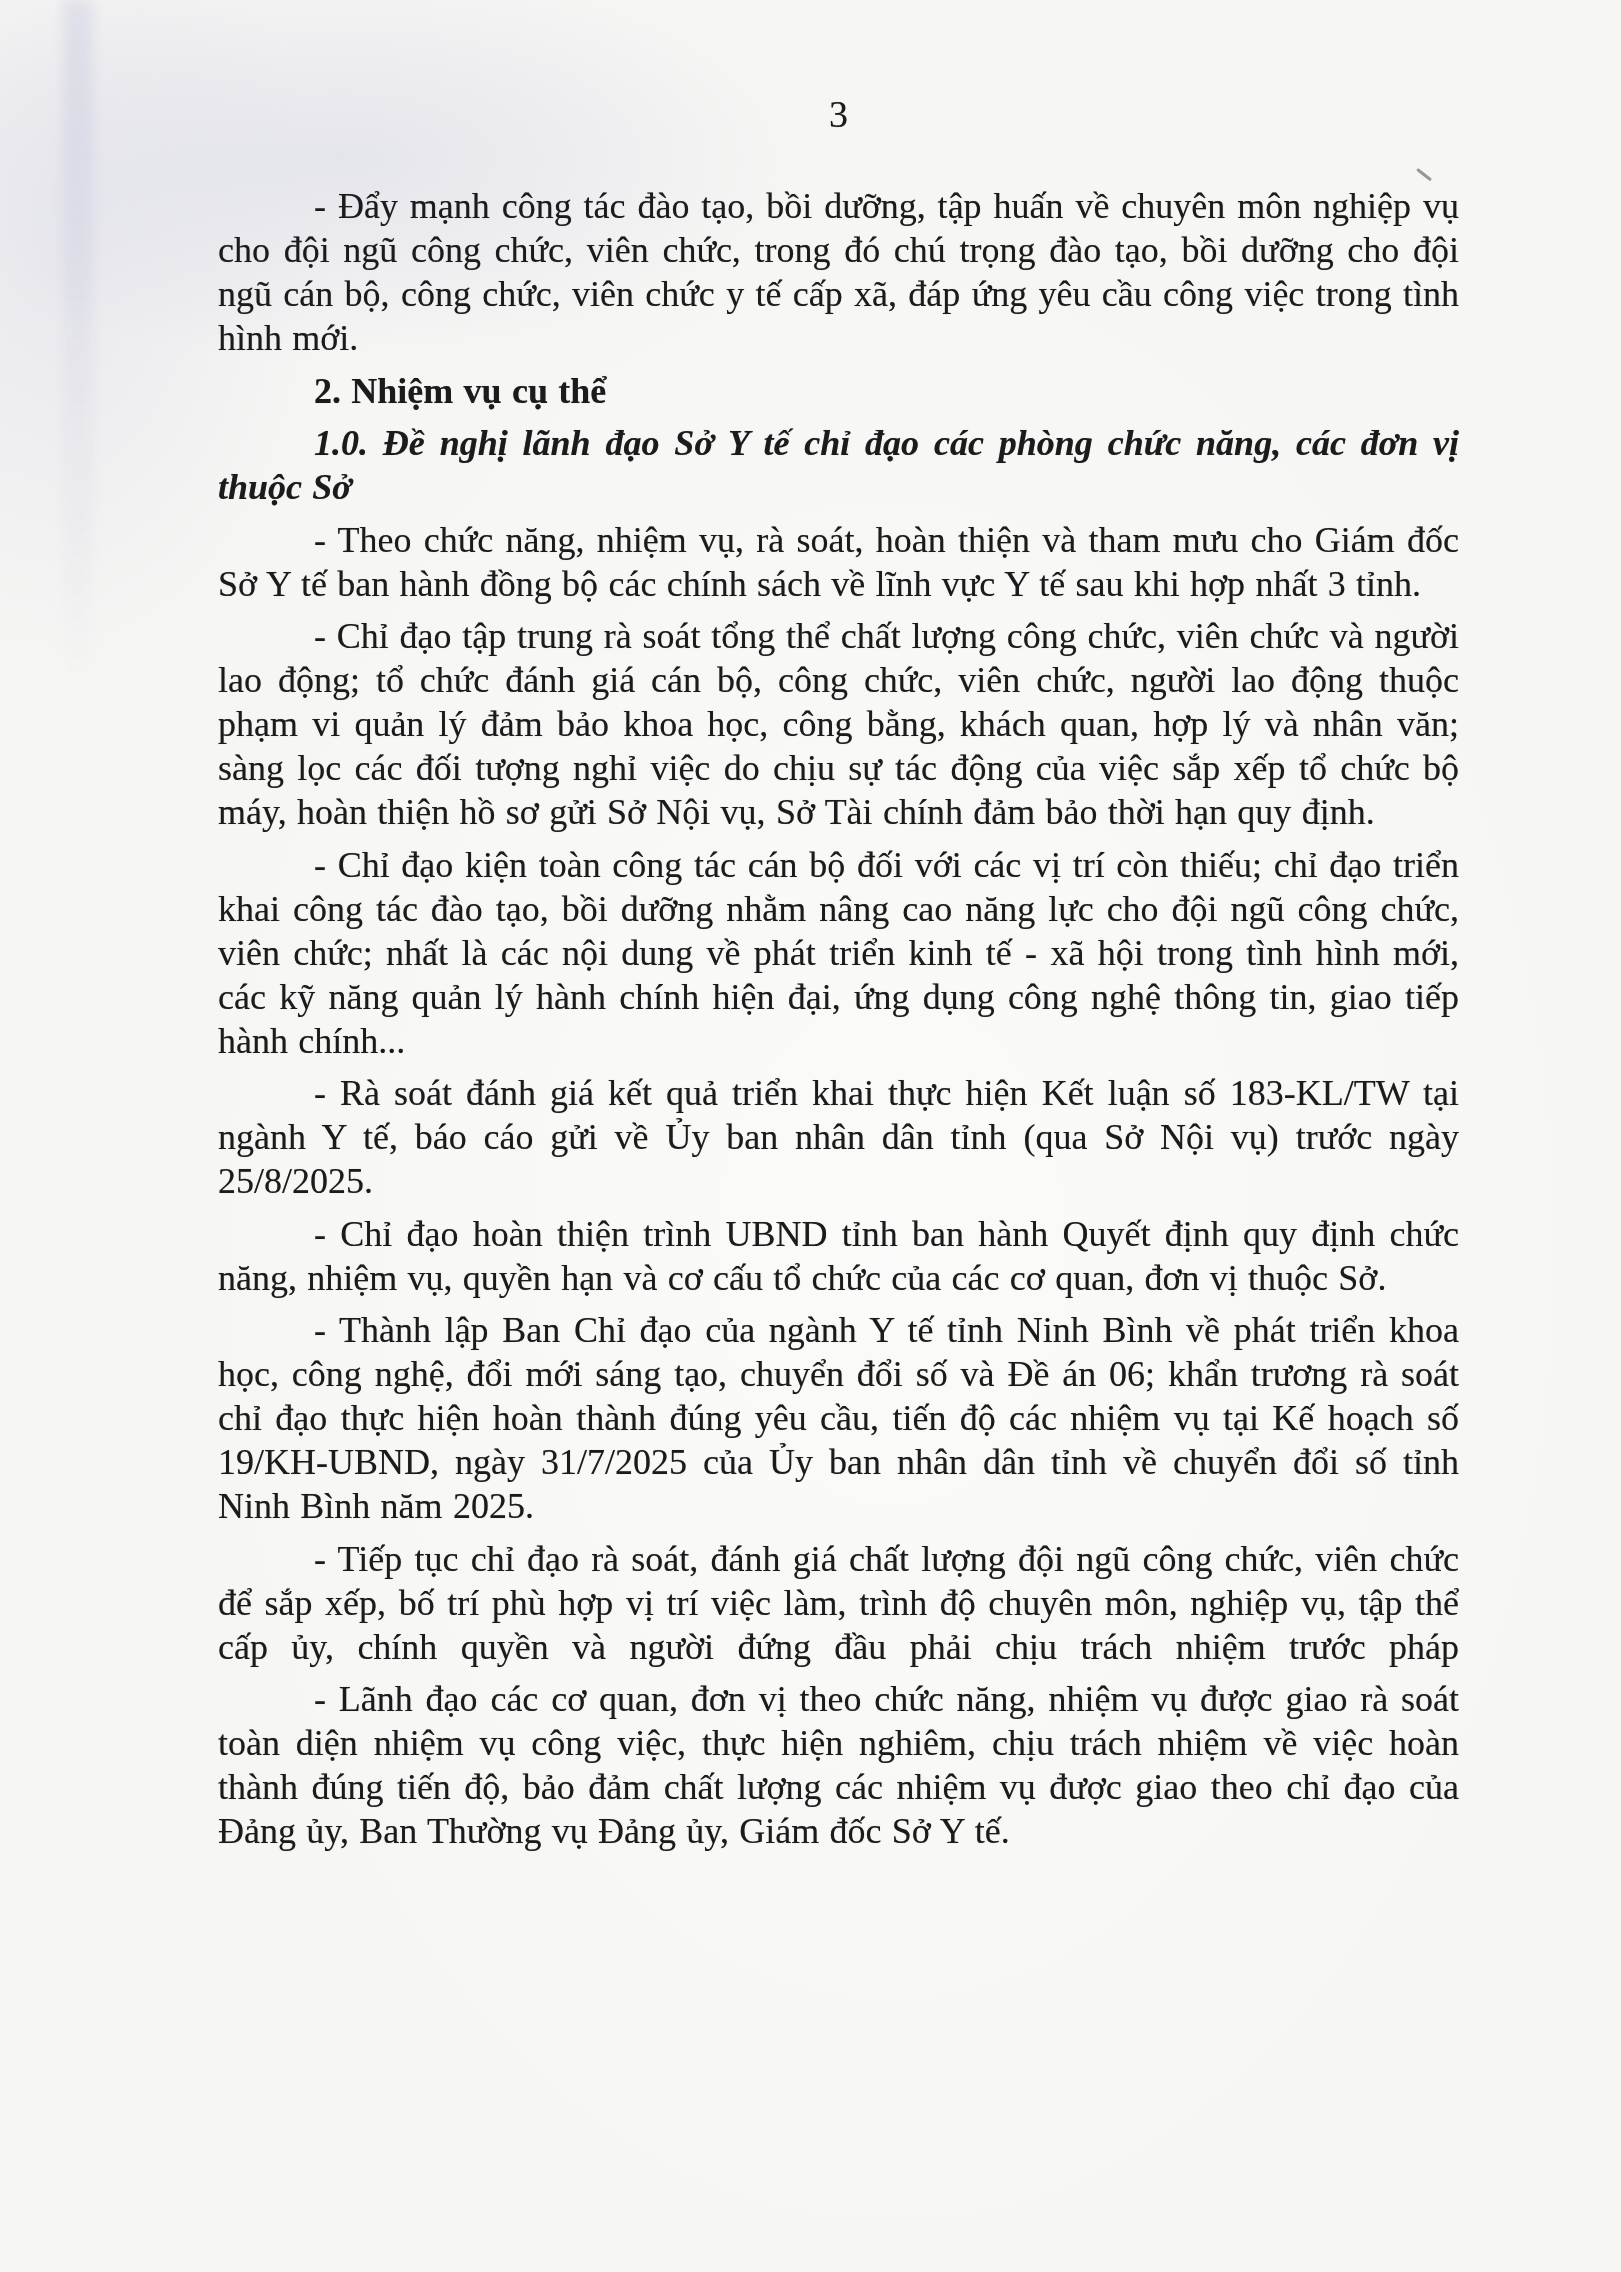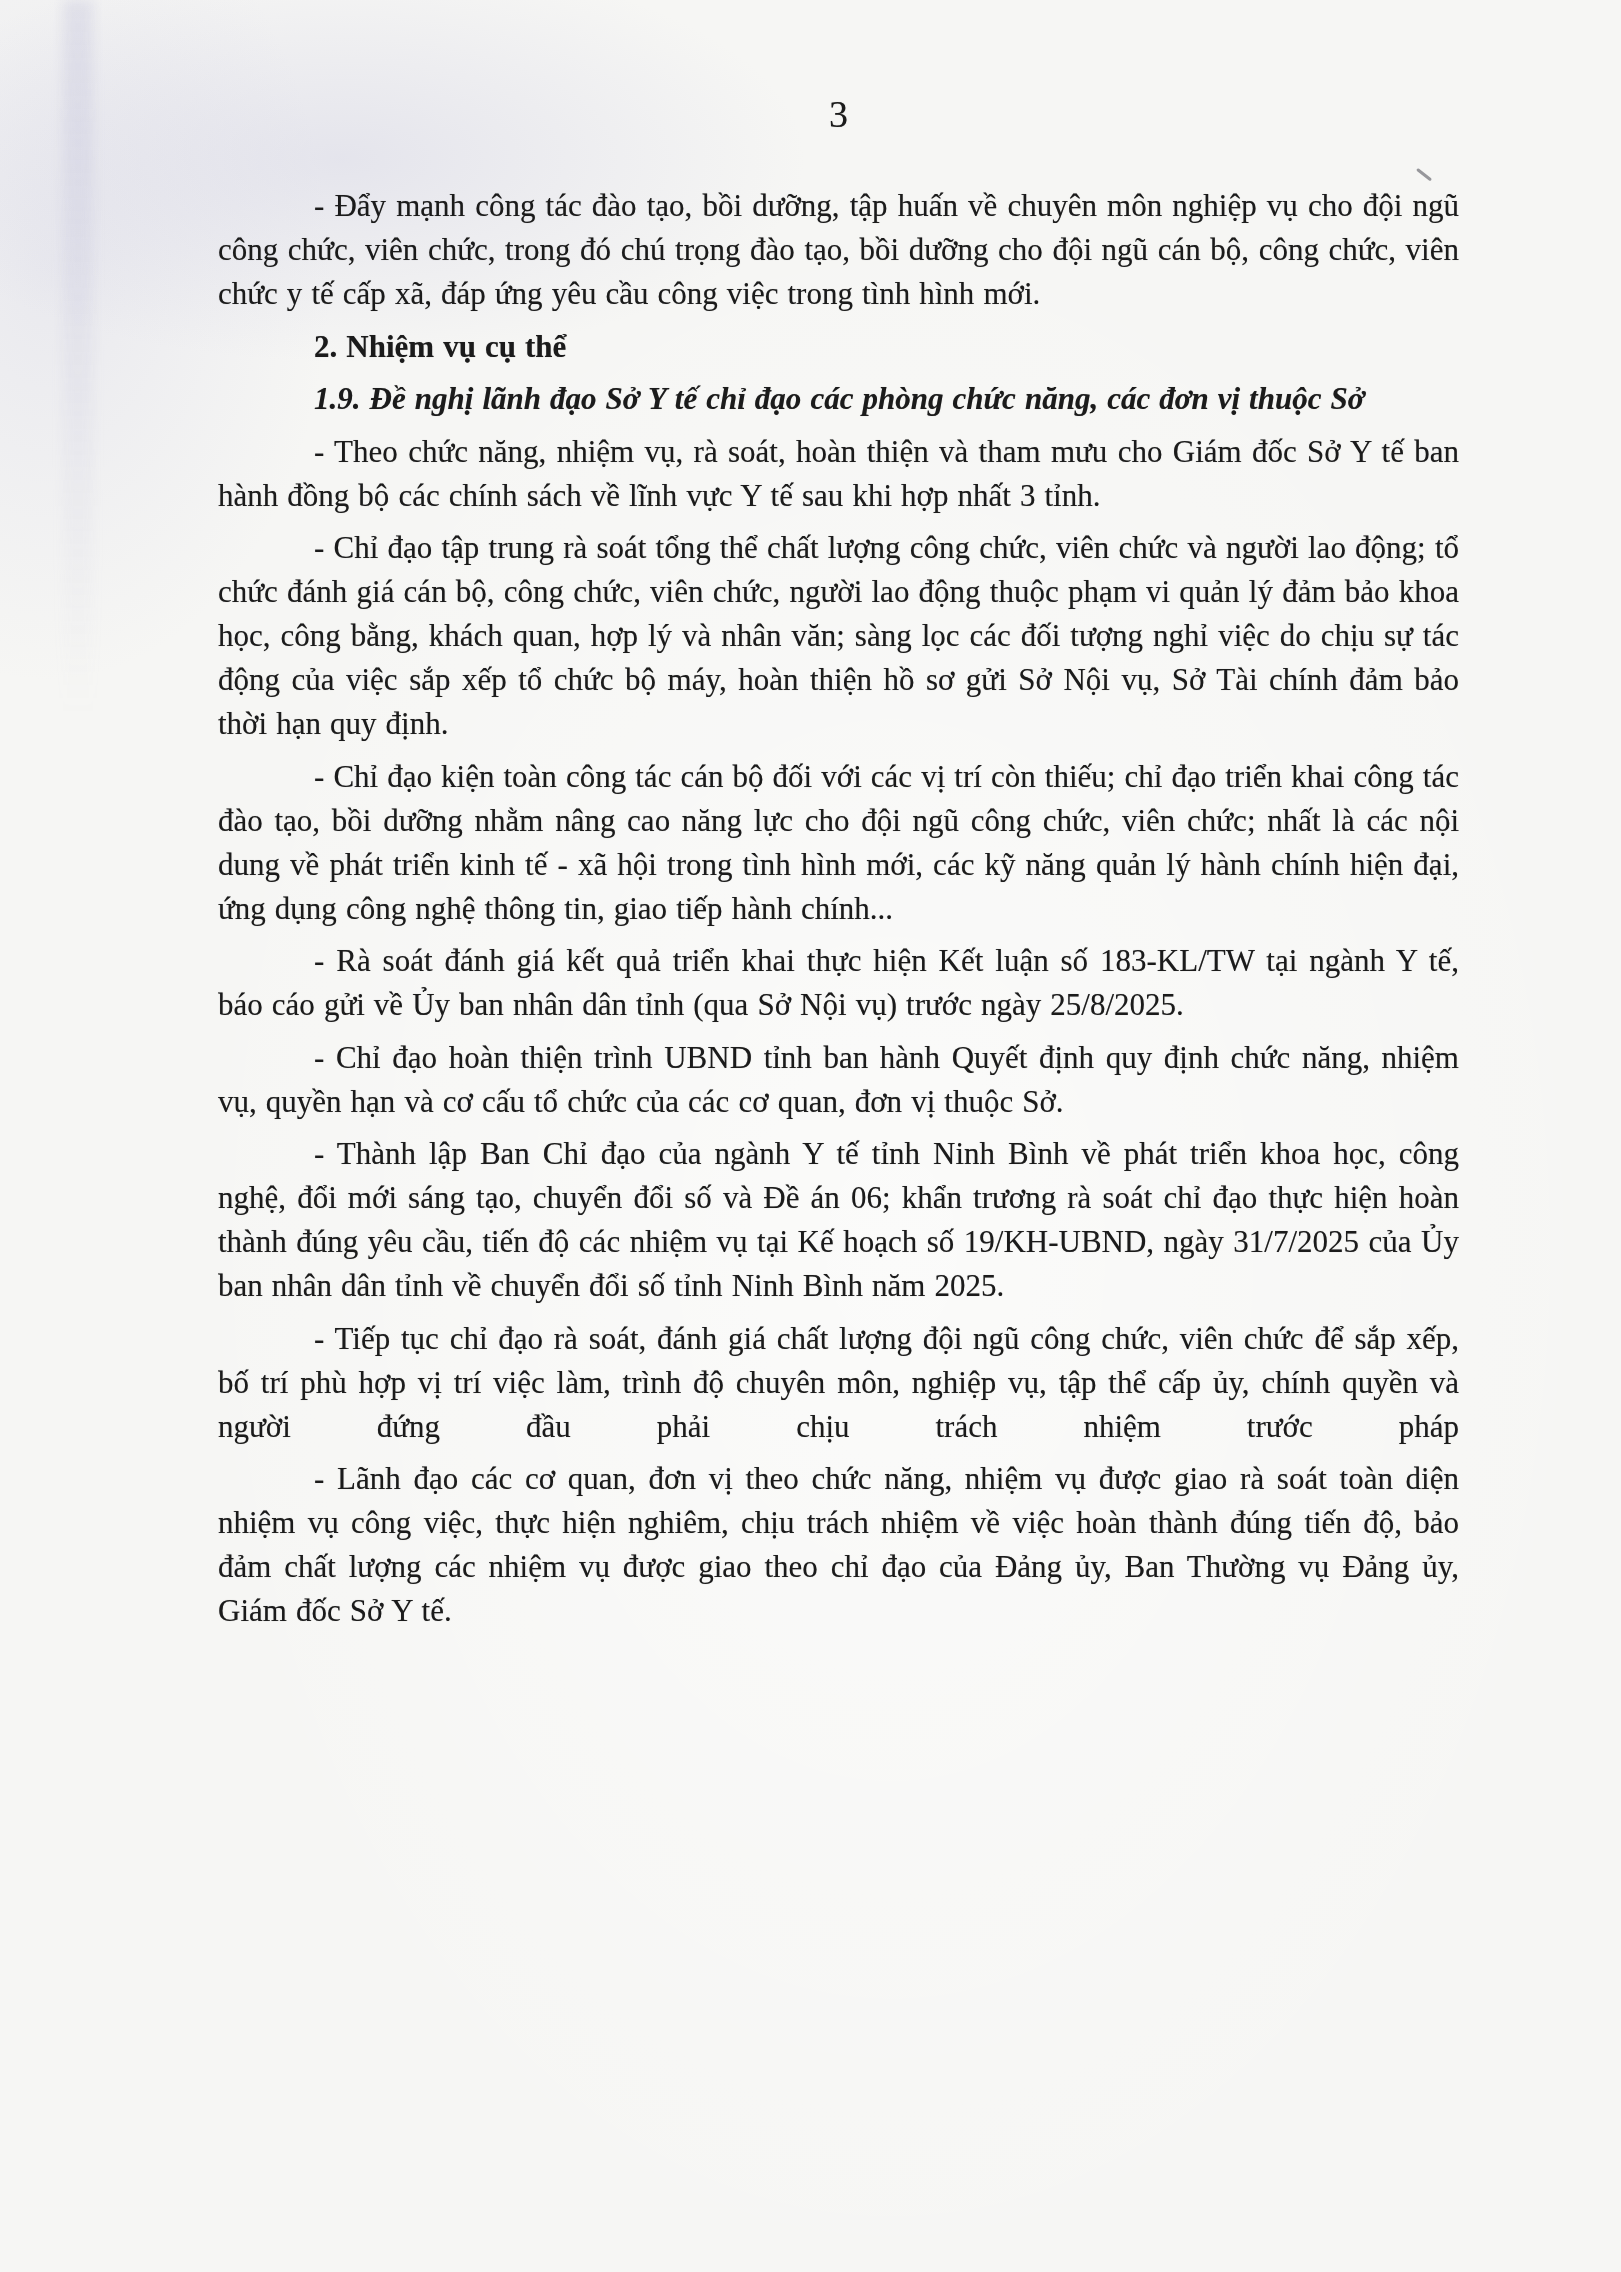--- a/index.html
+++ b/index.html
@@ -37,21 +37,21 @@
     transform:rotate(38deg);
   }
   .page-number{
     position:absolute;top:95px;left:218px;width:1241px;
     text-align:center;
     font-size:38px;line-height:39px;
     text-shadow:0 0 0.7px rgba(25,25,25,.45);
   }
   .content{
     position:absolute;top:184px;left:218px;width:1241px;
-    font-size:31px;line-height:44px;
+    font-size:36px;line-height:44px;
     text-align:justify;
     text-shadow:0 0 0.7px rgba(25,25,25,.45);
     word-spacing:1.3px;
   }
   .content p{
     margin:0 0 8.5px 0;
     text-indent:96px;
   }
   .h-bold{font-weight:bold;}
   .h-bold-italic{font-weight:bold;font-style:italic;}
@@ -67,21 +67,21 @@
   <div class="speck"></div>
 
   <div class="page-number">3</div>
 
   <div class="content">
 
     <p class="body">- Đẩy mạnh công tác đào tạo, bồi dưỡng, tập huấn về chuyên môn nghiệp vụ cho đội ngũ công chức, viên chức, trong đó chú trọng đào tạo, bồi dưỡng cho đội ngũ cán bộ, công chức, viên chức y tế cấp xã, đáp ứng yêu cầu công việc trong tình hình mới.</p>
 
     <p class="h-bold">2. Nhiệm vụ cụ thể</p>
 
-    <p class="h-bold-italic">1.9. Đề nghị lãnh đạo Sở Y tế chỉ đạo các phòng chức năng, các đơn vị thuộc Sở</p>
+    <p class="h-bold-italic">1.0. Đề nghị lãnh đạo Sở Y tế chỉ đạo các phòng chức năng, các đơn vị thuộc Sở</p>
 
     <p class="body">- Theo chức năng, nhiệm vụ, rà soát, hoàn thiện và tham mưu cho Giám đốc Sở Y tế ban hành đồng bộ các chính sách về lĩnh vực Y tế sau khi hợp nhất 3 tỉnh.</p>
 
     <p class="body">- Chỉ đạo tập trung rà soát tổng thể chất lượng công chức, viên chức và người lao động; tổ chức đánh giá cán bộ, công chức, viên chức, người lao động thuộc phạm vi quản lý đảm bảo khoa học, công bằng, khách quan, hợp lý và nhân văn; sàng lọc các đối tượng nghỉ việc do chịu sự tác động của việc sắp xếp tổ chức bộ máy, hoàn thiện hồ sơ gửi Sở Nội vụ, Sở Tài chính đảm bảo thời hạn quy định.</p>
 
     <p class="body">- Chỉ đạo kiện toàn công tác cán bộ đối với các vị trí còn thiếu; chỉ đạo triển khai công tác đào tạo, bồi dưỡng nhằm nâng cao năng lực cho đội ngũ công chức, viên chức; nhất là các nội dung về phát triển kinh tế - xã hội trong tình hình mới, các kỹ năng quản lý hành chính hiện đại, ứng dụng công nghệ thông tin, giao tiếp hành chính...</p>
 
     <p class="body"><span>- Rà soát đánh giá kết quả triển khai thực hiện Kết luận số 183-KL/TW tại ngành Y tế, báo cáo gửi về Ủy ban nhân dân tỉnh </span><span class="italic">(qua Sở Nội vụ)</span><span> trước ngày 25/8/2025.</span></p>
 
     <p class="body">- Chỉ đạo hoàn thiện trình UBND tỉnh ban hành Quyết định quy định chức năng, nhiệm vụ, quyền hạn và cơ cấu tổ chức của các cơ quan, đơn vị thuộc Sở.</p>

